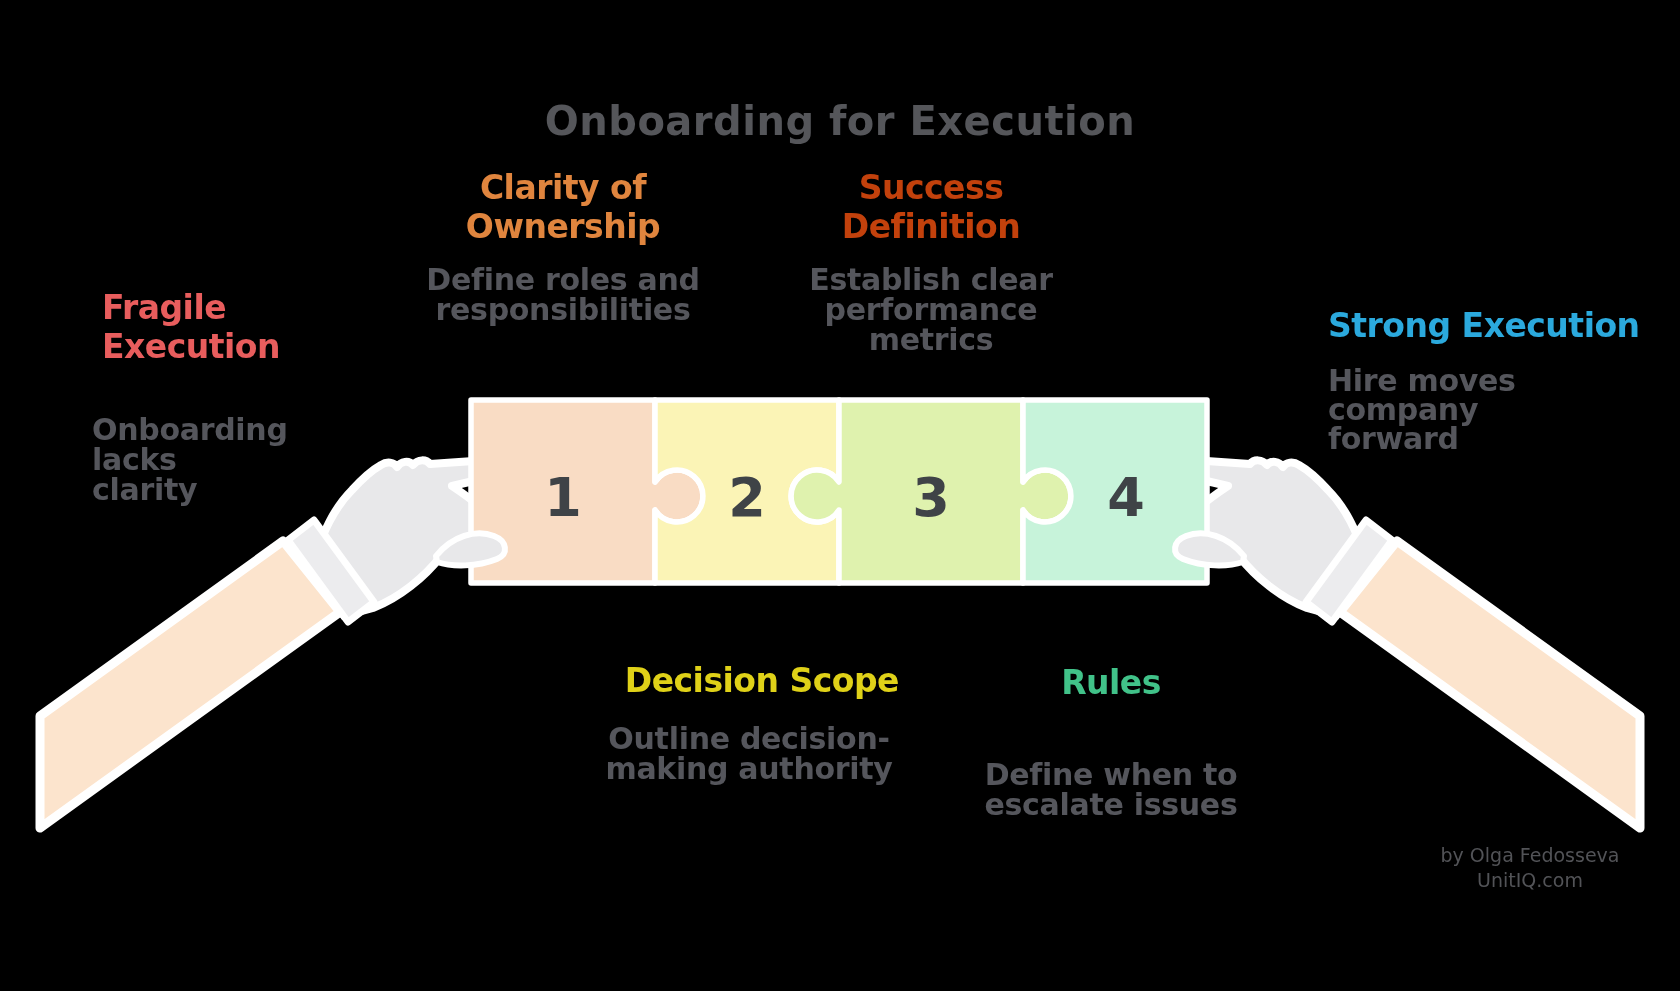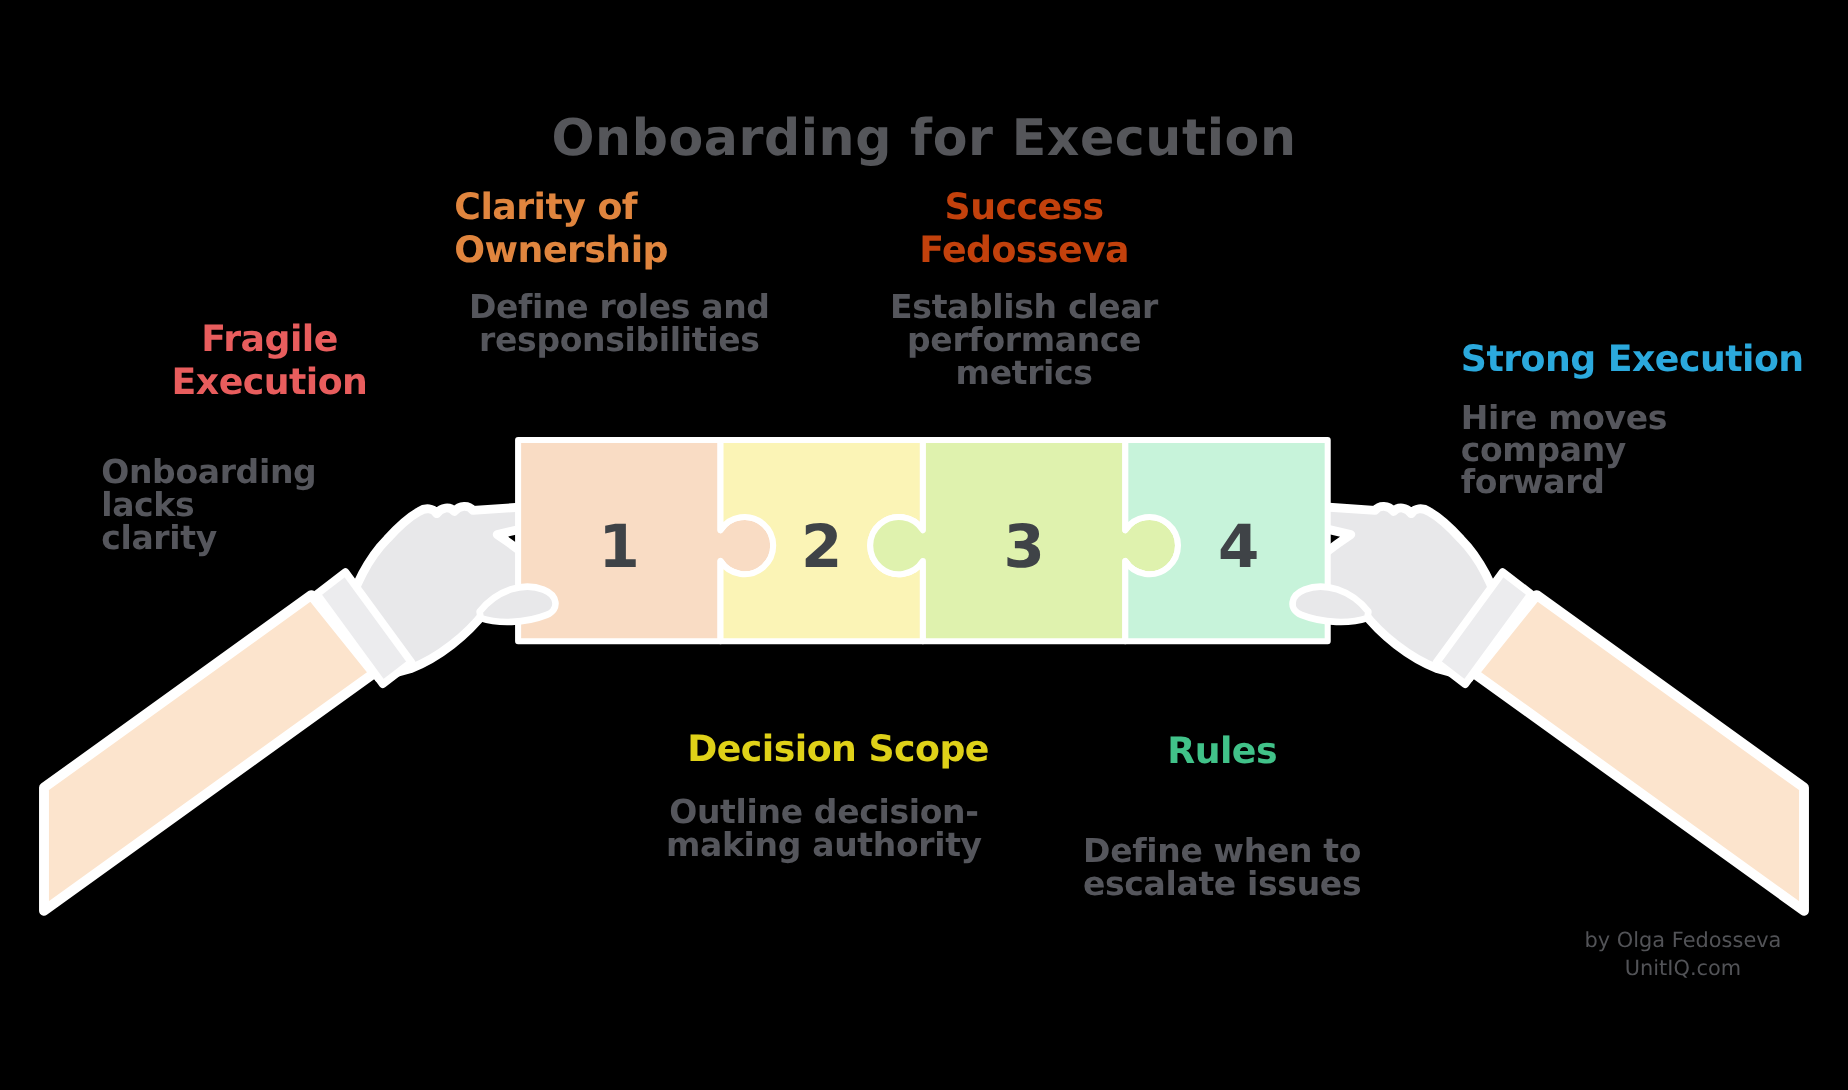--- a/index.html
+++ b/index.html
@@ -23,30 +23,30 @@
     font-size:30px;
     line-height:30px;
     color:#55565c;
     letter-spacing:-0.3px;
   }
   .line{display:block;}
   #title{
     left:0;right:0;top:98px;
     text-align:center;
     font-weight:800;
-    font-size:46px;
+    font-size:40px;
     letter-spacing:0.5px;
     color:#55565a;
   }
   
-  #clarity-heading{left:413px;width:300px;top:168px;}
+  #clarity-heading{left:413px;width:300px;top:168px;text-align:center;}
   #clarity-body{left:413px;width:300px;top:265px;text-align:center;}
   #success-heading{left:781px;width:300px;top:168px;text-align:center;}
   #success-body{left:771px;width:320px;top:265px;text-align:center;}
-  #fragile-heading{left:120px;width:250px;top:288px;text-align:center;}
+  #fragile-heading{left:102px;width:250px;top:288px;text-align:left;}
   #fragile-body{left:92px;width:260px;top:382px;text-align:left;margin-top:33px;}
   #strong-heading{left:1328px;width:340px;top:306px;text-align:left;}
   #strong-body{left:1328px;width:340px;top:366px;text-align:left;line-height:29px;}
   #decision-heading{left:599px;width:300px;top:661px;text-align:center;}
   #decision-body{left:599px;width:300px;top:724px;text-align:center;}
   #escalation-heading{left:961px;width:300px;top:663px;text-align:center;}
   #escalation-body{left:961px;width:300px;top:760px;text-align:center;}
   #attribution{
     left:1390px;width:280px;top:843px;
     text-align:center;
@@ -123,21 +123,21 @@
     <span class="line" data-name="callout-clarity-heading-line1">Clarity of</span>
     <span class="line" data-name="callout-clarity-heading-line2">Ownership</span>
   </div>
   <div id="clarity-body" class="txt body-text" data-name="callout-clarity-body">
     <span class="line" data-name="callout-clarity-body-line1">Define roles and</span>
     <span class="line" data-name="callout-clarity-body-line2">responsibilities</span>
   </div>
 
   <div id="success-heading" class="txt heading" data-name="callout-success-heading" style="color: #c2410c;">
     <span class="line" data-name="callout-success-heading-line1">Success</span>
-    <span class="line" data-name="callout-success-heading-line2">Fedosseva</span>
+    <span class="line" data-name="callout-success-heading-line2">Definition</span>
   </div>
   <div id="success-body" class="txt body-text" data-name="callout-success-body">
     <span class="line" data-name="callout-success-body-line1">Establish clear</span>
     <span class="line" data-name="callout-success-body-line2">performance metrics</span>
   </div>
 
   <div id="fragile-heading" class="txt heading" data-name="callout-fragile-heading" style="color: rgb(232, 93, 93);">
     <span class="line" data-name="callout-fragile-heading-line1">Fragile</span>
     <span class="line" data-name="callout-fragile-heading-line2">Execution</span>
   </div>

